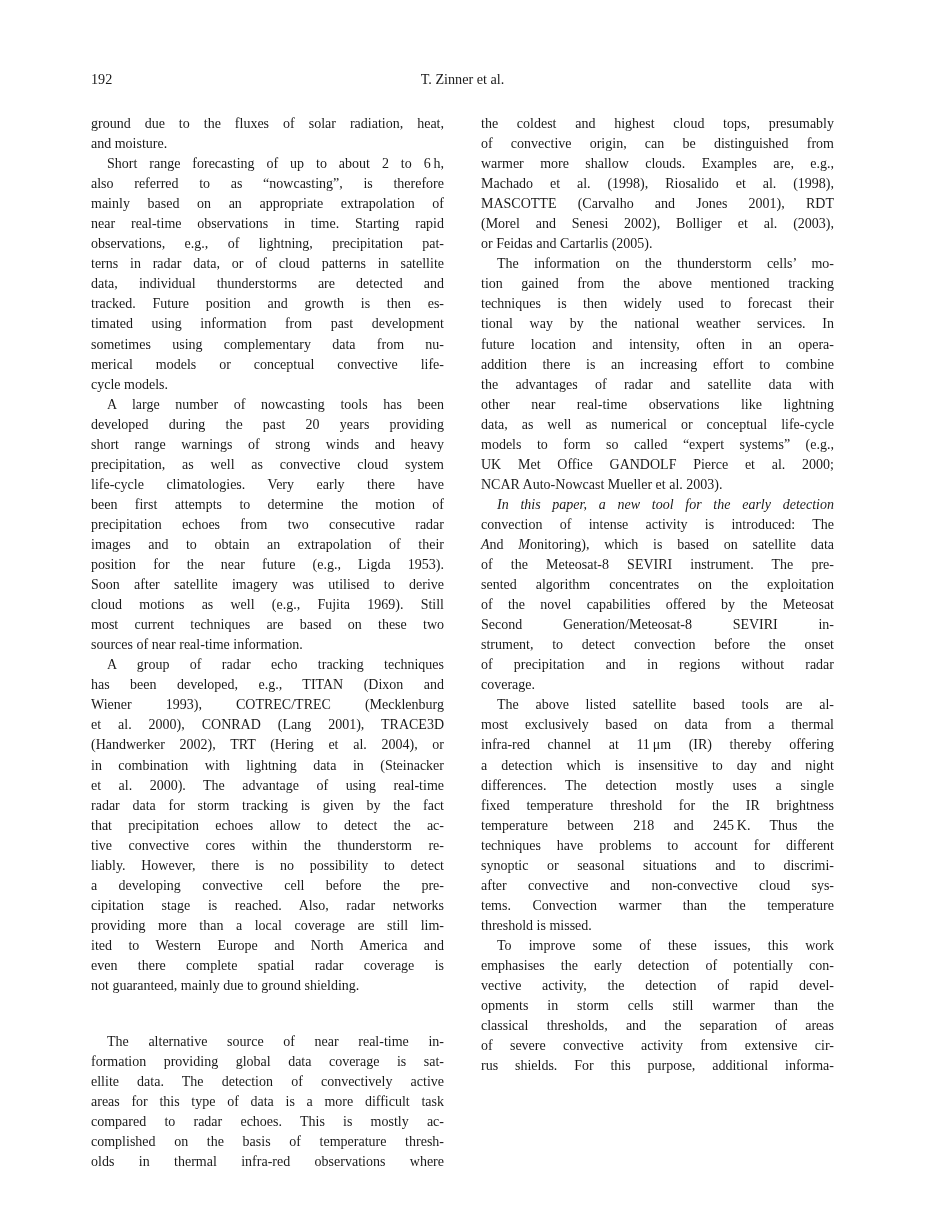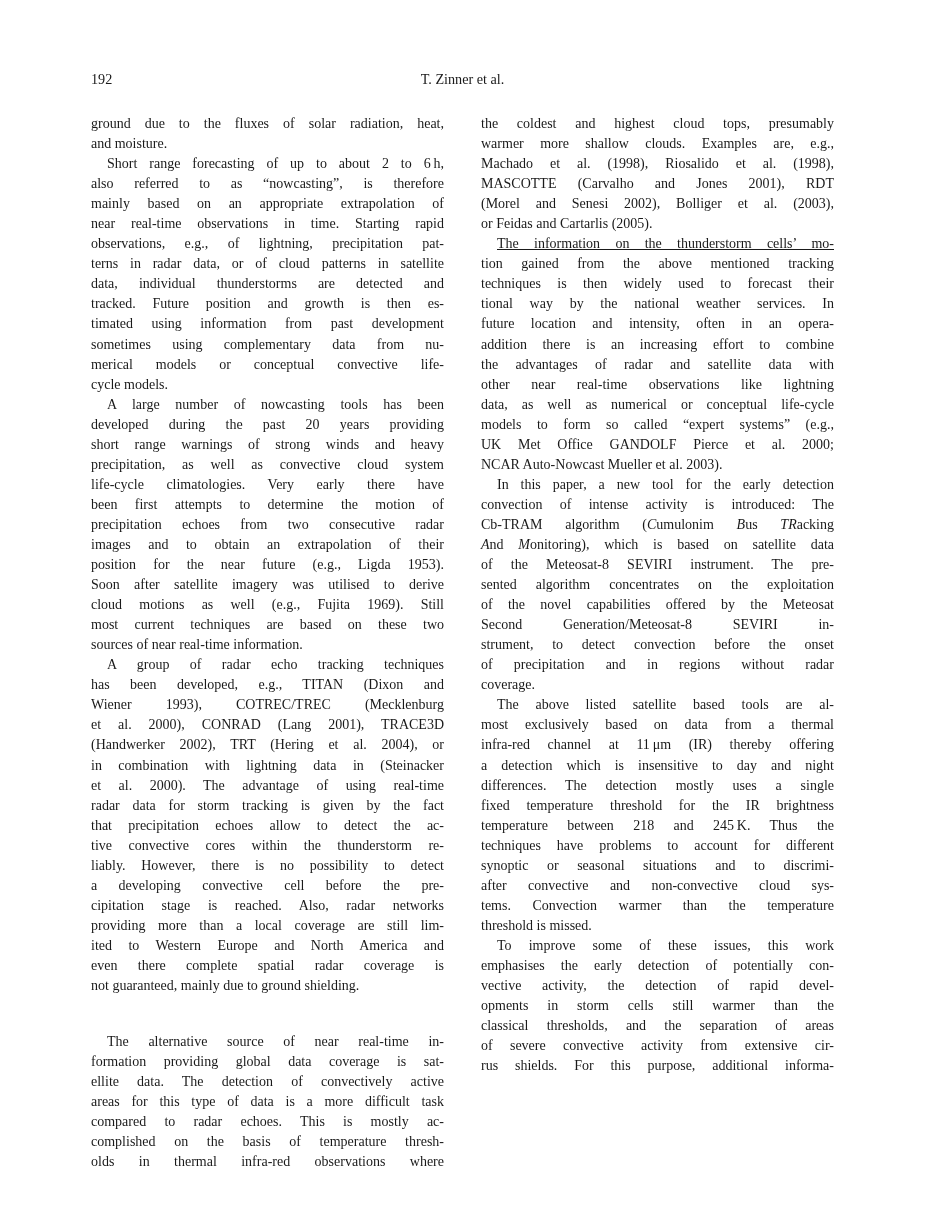--- a/index.html
+++ b/index.html
@@ -85,44 +85,44 @@
       <span class="line">ellite data. The detection of convectively active</span>
       <span class="line">areas for this type of data is a more difficult task</span>
       <span class="line">compared to radar echoes. This is mostly ac-</span>
       <span class="line">complished on the basis of temperature thresh-</span>
       <span class="line">olds in thermal infra-red observations where</span>
     </p>
   </div>
 <div class="column col-right" id="col-right">
     <p>
       <span class="line">the coldest and highest cloud tops, presumably</span>
+      <span class="line">of convective origin, can be distinguished from</span>
       <span class="line">warmer more shallow clouds. Examples are, e.g.,</span>
       <span class="line">Machado et al. (1998), Riosalido et al. (1998),</span>
       <span class="line">MASCOTTE (Carvalho and Jones 2001), RDT</span>
       <span class="line">(Morel and Senesi 2002), Bolliger et al. (2003),</span>
       <span class="line last">or Feidas and Cartarlis (2005).</span>
     </p>
     <p>
-      <span class="line" style="text-indent: 16px; text-decoration: underline;">The information on the thunderstorm cells’ mo-</span>
+      <span class="line" style="text-indent: 16px;">The information on the thunderstorm cells’ mo-</span>
       <span class="line">tion gained from the above mentioned tracking</span>
       <span class="line">techniques is then widely used to forecast their</span>
       <span class="line">tional way by the national weather services. In</span>
       <span class="line">future location and intensity, often in an opera-</span>
       <span class="line">addition there is an increasing effort to combine</span>
       <span class="line">the advantages of radar and satellite data with</span>
       <span class="line">other near real-time observations like lightning</span>
       <span class="line">data, as well as numerical or conceptual life-cycle</span>
       <span class="line">models to form so called “expert systems” (e.g.,</span>
       <span class="line">UK Met Office GANDOLF Pierce et al. 2000;</span>
       <span class="line last">NCAR Auto-Nowcast Mueller et al. 2003).</span>
     </p>
     <p>
-      <span class="line" style="text-indent: 16px;">In this paper, a new tool for the early detection</span>
+      <span class="line" style="text-indent: 16px; font-style: italic;">In this paper, a new tool for the early detection</span>
       <span class="line">convection of intense activity is introduced: The</span>
-      <span class="line">Cb-TRAM algorithm (<i>C</i>umulonim <i>B</i>us <i>TR</i>acking</span>
       <span class="line"><i>A</i>nd <i>M</i>onitoring), which is based on satellite data</span>
       <span class="line">of the Meteosat-8 SEVIRI instrument. The pre-</span>
       <span class="line">sented algorithm concentrates on the exploitation</span>
       <span class="line">of the novel capabilities offered by the Meteosat</span>
       <span class="line">Second Generation/Meteosat-8 SEVIRI in-</span>
       <span class="line">strument, to detect convection before the onset</span>
       <span class="line">of precipitation and in regions without radar</span>
       <span class="line last">coverage.</span>
     </p>
     <p>

